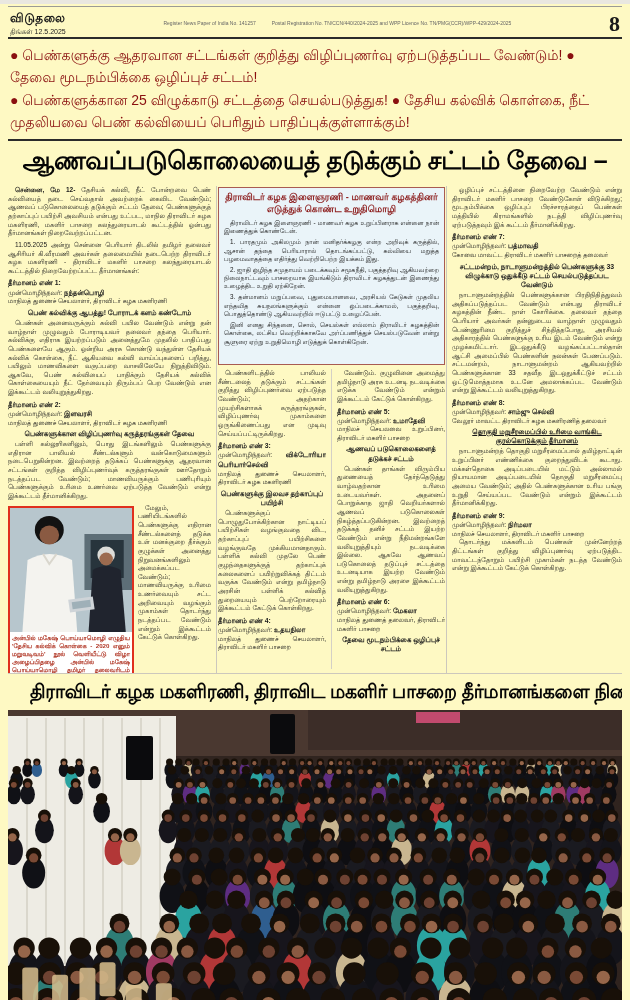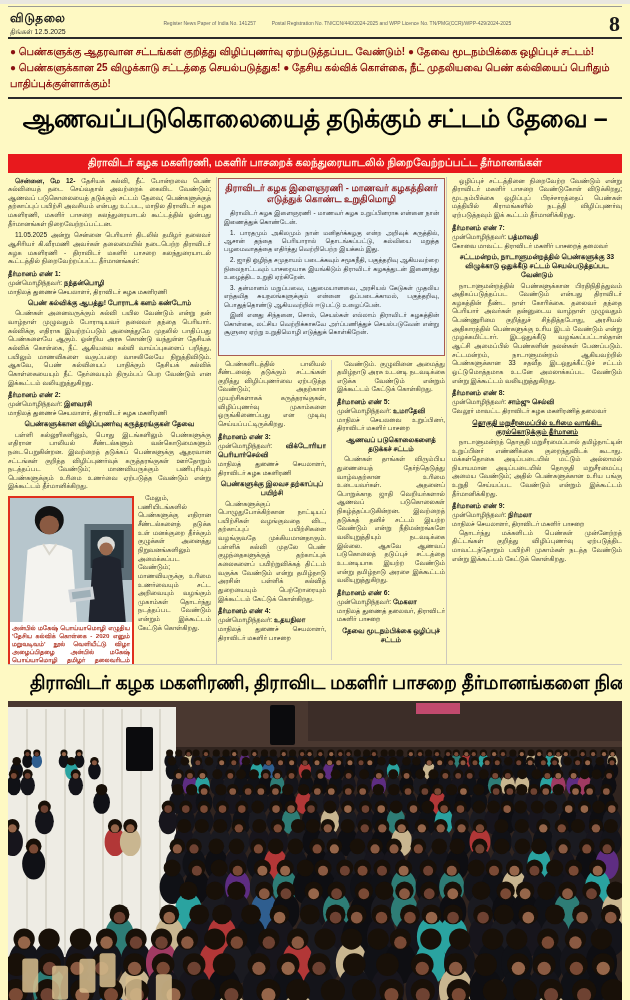--- a/index.html
+++ b/index.html
@@ -9,24 +9,24 @@
   
   .masthead{display:flex;justify-content:space-between;align-items:flex-start;
             border-top:1px solid #9a9a96;border-bottom:2px solid #2b2b2b;
             padding:4px 2px 3px;height:33px;box-sizing:border-box;}
   .paper-title{font-size:12px;font-weight:bold;letter-spacing:.5px;}
   .paper-date{font-size:7px;margin-top:2px;color:#222;}
   .mast-center{display:flex;gap:16px;font-size:5px;color:#666;margin-top:9px;}
   .page-number{font-family:"Liberation Serif",serif;font-size:22px;font-weight:bold;line-height:1;margin-top:2px;}
   
   .bullets{border-bottom:2px solid #2b2b2b;padding:5px 2px 5px;}
-  .bullet-line{color:#8a1010;font-weight:bold;font-size:10px;line-height:1.6;}
+  .bullet-line{color:#8a1010;font-weight:normal;font-size:14px;line-height:1.6;}
   
   .headline{text-align:center;font-weight:800;font-size:25px;line-height:1.1;
-            letter-spacing:-.4px;padding:6px 0 20px;color:#050505;}
+            letter-spacing:-.4px;padding:6px 0 12px;color:#050505;}
   .banner{background:#e8191d;color:#fffbe6;font-weight:bold;font-size:10.5px;
           text-align:center;padding:2px 0 3px;margin:1px 0 4px;}
   
   .body-cols{display:flex;height:487px;overflow:hidden;}
   .col{overflow:hidden;font-size:6.5px;line-height:1.33;text-align:justify;overflow-wrap:anywhere;}
   .col p{margin:0 0 3px;text-indent:7px;}
   .col-left{width:208px;padding-right:5px;box-sizing:border-box;}
   .col-mid{width:231px;padding:0 1px;border-left:1px solid #ccc8bd;border-right:1px solid #ccc8bd;box-sizing:border-box;}
   .col-right{flex:1;padding-left:5px;box-sizing:border-box;}
   .res-label{font-weight:bold;font-size:6.8px;margin-top:3px;}
@@ -72,21 +72,20 @@
 
   <div class="bullets">
     <div class="bullet-line">● பெண்களுக்கு ஆதரவான சட்டங்கள் குறித்து விழிப்புணர்வு ஏற்படுத்தப்பட வேண்டும்! ● தேவை மூடநம்பிக்கை ஒழிப்புச் சட்டம்!</div>
     <div class="bullet-line">● பெண்களுக்கான 25 விழுக்காடு சட்டத்தை செயல்படுத்துக! ● தேசிய கல்விக் கொள்கை, நீட் முதலியவை பெண் கல்வியைப் பெரிதும் பாதிப்புக்குள்ளாக்கும்!</div>
   </div>
 
   <div class="headline">
     <div>ஆணவப்படுகொலையைத் தடுக்கும் சட்டம் தேவை –</div>
   </div>
 
-  <div class="banner">திராவிடர் கழக மகளிரணி, மகளிர் பாசறைக் கலந்துரையாடலில் நிறைவேற்றப்பட்ட  தீர்மானங்கள்</div>
 
   <div class="body-cols">
 
     <div class="col col-left">
       <p><b>சென்னை, மே 12-</b> <span>தேசியக் கல்வி, நீட் போன்றவை பெண் கல்வியைத் தடை செய்வதால் அவற்றைக் கைவிட வேண்டும்; ஆணவப் படுகொலையைத் தடுக்கும் சட்டம் தேவை; பெண்களுக்குத் தற்காப்புப் பயிற்சி அவசியம் என்பது உட்பட, மாநில திராவிடர் கழக மகளிரணி, மகளிர் பாசறை கலந்துரையாடல் கூட்டத்தில் ஒன்பது தீர்மானங்கள் நிறைவேற்றப்பட்டன.</span></p>
       <p>11.05.2025 அன்று சென்னை பெரியார் திடலில் தமிழர் தலைவர் ஆசிரியர் கி.வீரமணி அவர்கள் தலைமையில் நடைபெற்ற திராவிடர் கழக மகளிரணி - திராவிடர் மகளிர் பாசறை கலந்துரையாடல் கூட்டத்தில் நிறைவேற்றப்பட்ட தீர்மானங்கள்:</p>
 
       <div class="res-label">தீர்மானம் எண் 1:</div>
       <div class="res-proposer"><span>முன்மொழிந்தவர்:</span> <b>நந்தன்பொழி</b></div>
       <div class="res-role">மாநிலத் துணைச் செயலாளர், திராவிடர் கழக மகளிரணி</div>

